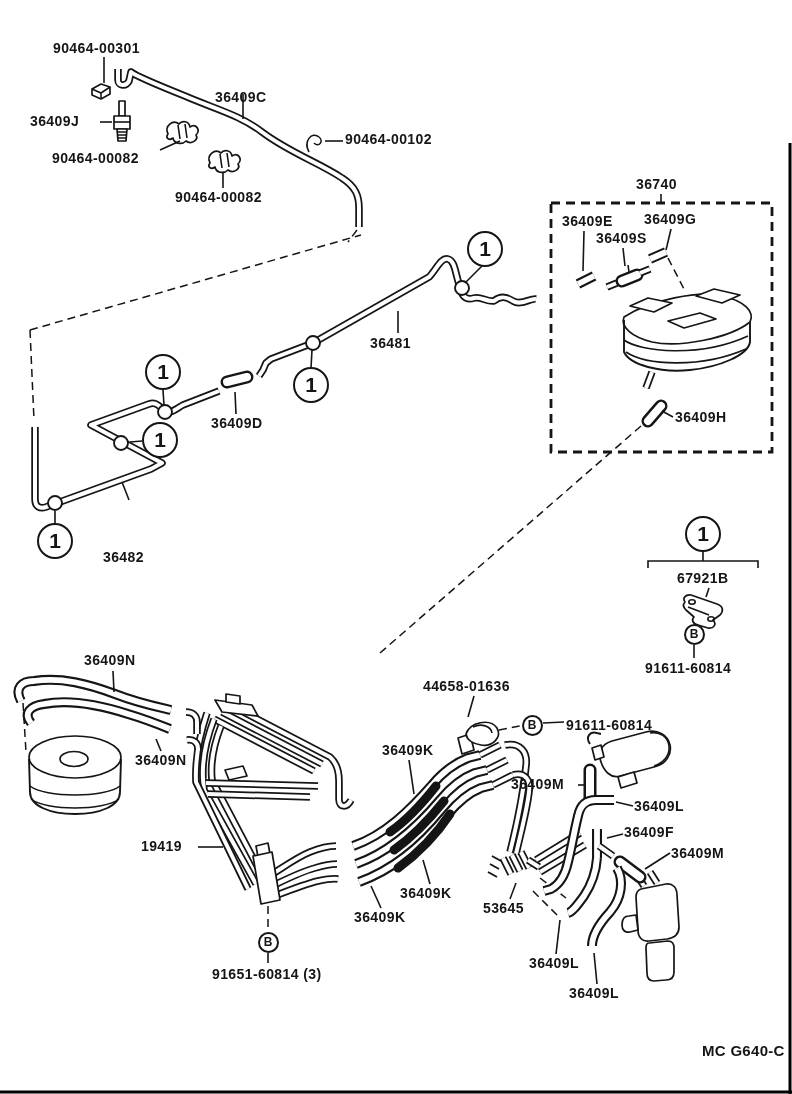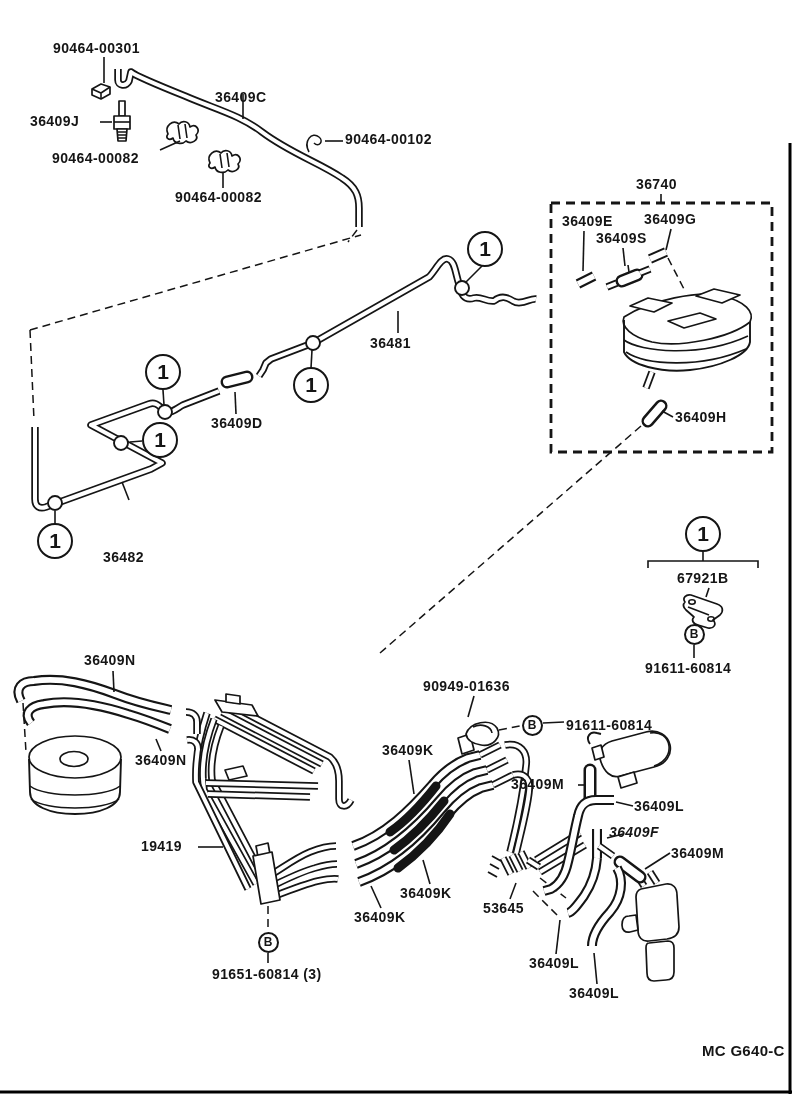--- a/index.html
+++ b/index.html
@@ -352,26 +352,26 @@
     <div class="part-label" style="left: 644px; top: 211px;">36409G</div>
     <div class="part-label" style="left: 596px; top: 230px;">36409S</div>
     <div class="part-label" style="left: 675px; top: 409px;">36409H</div>
     <div class="part-label" style="left: 370px; top: 335px;">36481</div>
     <div class="part-label" style="left: 211px; top: 415px;">36409D</div>
     <div class="part-label" style="left: 103px; top: 501px; margin-top: 48px;">36482</div>
     <div class="part-label" style="left: 677px; top: 570px;">67921B</div>
     <div class="part-label" style="left: 645px; top: 660px;">91611-60814</div>
     <div class="part-label" style="left: 84px; top: 652px;">36409N</div>
     <div class="part-label" style="left: 135px; top: 752px;">36409N</div>
-    <div class="part-label" style="left: 423px; top: 678px;">90949-01636</div>
+    <div class="part-label" style="left: 423px; top: 678px;">44658-01636</div>
     <div class="part-label" style="left: 566px; top: 717px;">91611-60814</div>
     <div class="part-label" style="left: 382px; top: 742px;">36409K</div>
     <div class="part-label" style="left: 511px; top: 776px;">36409M</div>
     <div class="part-label" style="left: 634px; top: 798px;">36409L</div>
-    <div class="part-label" style="left: 609px; top: 824px; font-style: italic;">36409F</div>
+    <div class="part-label" style="left: 624px; top: 824px;">36409F</div>
     <div class="part-label" style="left: 671px; top: 845px;">36409M</div>
     <div class="part-label" style="left: 141px; top: 838px;">19419</div>
     <div class="part-label" style="left: 400px; top: 885px;">36409K</div>
     <div class="part-label" style="left: 354px; top: 909px;">36409K</div>
     <div class="part-label" style="left: 483px; top: 900px;">53645</div>
     <div class="part-label" style="left: 529px; top: 955px;">36409L</div>
     <div class="part-label" style="left: 569px; top: 985px;">36409L</div>
     <div class="part-label" style="left: 212px; top: 966px;">91651-60814 (3)</div>
     <div class="c1" style="left: 467px; top: 231px;">1</div>
     <div class="c1" style="left: 145px; top: 354px;">1</div>

